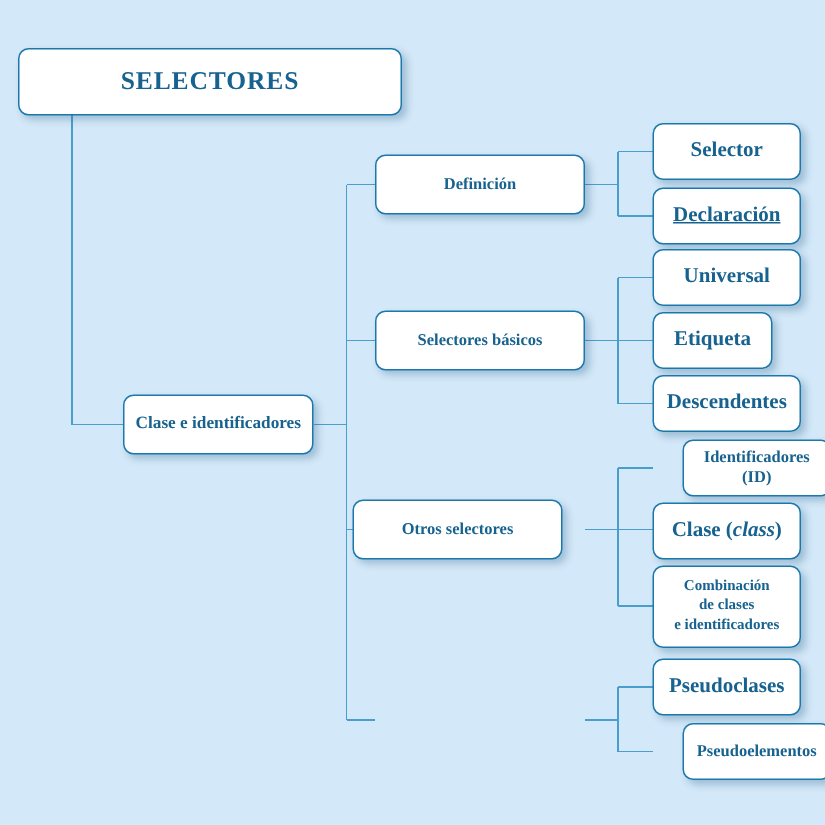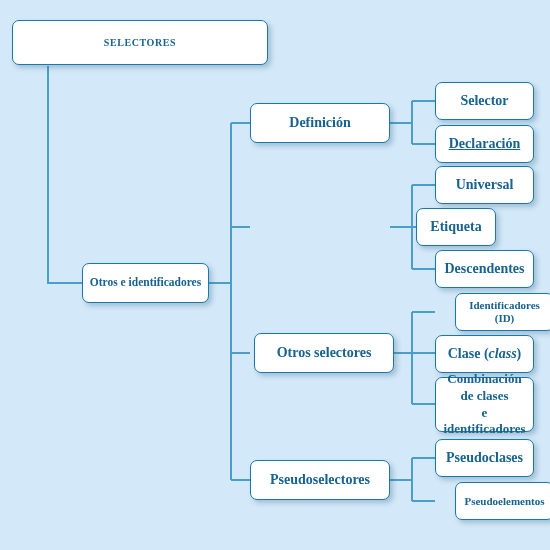--- a/index.html
+++ b/index.html
@@ -50,43 +50,44 @@
     line-height: 1.18;
     box-shadow: 3px 3px 5px rgba(40, 95, 135, 0.30);
   }
 
   .node .label {
     display: block;
     padding: 0 4px;
   }
 
   .node.root {
-    font-size: 10px;
+    font-size: 17px;
     letter-spacing: 0.6px;
+    margin-top: 12px;
   }
 
   .node.level2 {
     font-size: 11.5px;
   }
 
   .node.level3 {
-    font-size: 14px;
+    font-size: 11px;
   }
 
   .node.leaf {
     font-size: 14px;
   }
 
   .node.leaf.tight {
     font-size: 11px;
     margin-left: 20px;
   }
 
   .node.leaf.multiline {
-    font-size: 13px;
+    font-size: 10px;
     line-height: 1.28;
   }
 
   .ital {
     font-style: italic;
   }
 </style>
 </head>
 <body>
 
@@ -129,49 +130,49 @@
       <path d="M412,501 L435,501"></path>
 
     </g>
   </svg>
 
   <div class="node root" style="left:12px; top:20px; width:256px; height:45px;">
     <span class="label">SELECTORES</span>
   </div>
 
   <div class="node level2" style="left:82px; top:263px; width:127px; height:40px;">
-    <span class="label">Otros e identificadores</span>
+    <span class="label">Clase e identificadores</span>
   </div>
 
   <div class="node level3" style="left:250px; top:103px; width:140px; height:40px;">
     <span class="label">Definición</span>
   </div>
 
+  <div class="node level3" style="left:250px; top:207px; width:140px; height:40px;">
+    <span class="label">Selectores básicos</span>
+  </div>
 
-  <div class="node level3" style="left:254px; top:333px; width:140px; height:40px;">
+  <div class="node level3" style="left:235px; top:333px; width:140px; height:40px;">
     <span class="label">Otros selectores</span>
   </div>
 
-  <div class="node level3" style="left:250px; top:460px; width:140px; height:40px;">
-    <span class="label">Pseudoselectores</span>
-  </div>
 
   <div class="node leaf" style="left:435px; top:82px; width:99px; height:38px;">
     <span class="label">Selector</span>
   </div>
 
   <div class="node leaf" style="left:435px; top:125px; width:99px; height:38px;text-decoration:underline;">
     <span class="label">Declaración</span>
   </div>
 
   <div class="node leaf" style="left:435px; top:166px; width:99px; height:38px;text-align:center;">
     <span class="label">Universal</span>
   </div>
 
-  <div class="node leaf" style="left:416px; top:208px; width:80px; height:38px;">
+  <div class="node leaf" style="left:435px; top:208px; width:80px; height:38px;">
     <span class="label">Etiqueta</span>
   </div>
 
   <div class="node leaf" style="left:435px; top:250px; width:99px; height:38px;">
     <span class="label">Descendentes</span>
   </div>
 
   <div class="node leaf tight" style="left:435px; top:293px; width:99px; height:38px;">
     <span class="label">Identificadores (ID)</span>
   </div>

